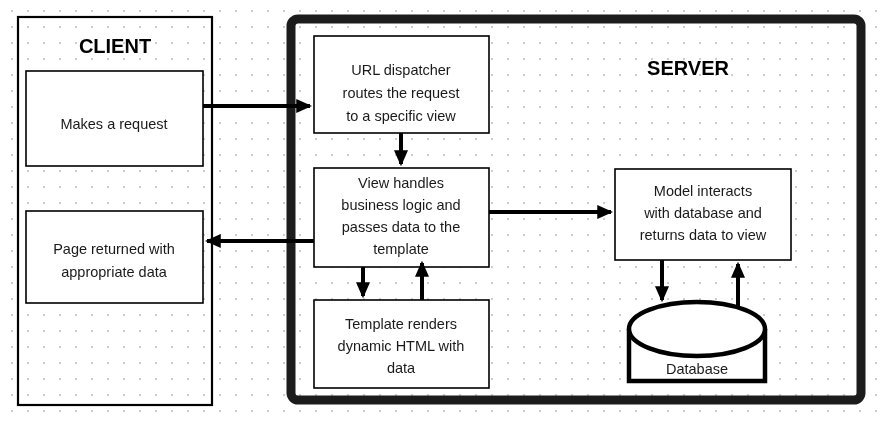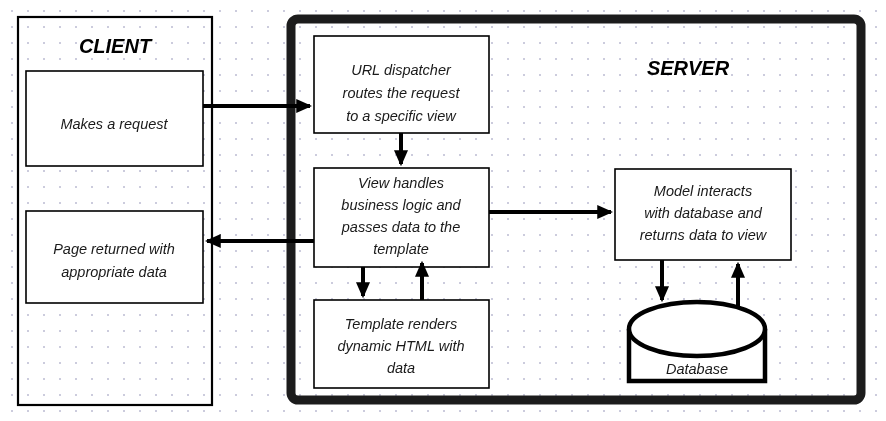--- a/index.html
+++ b/index.html
@@ -10,21 +10,20 @@
   #canvas {
     position: relative;
     width: 886px;
     height: 421px;
     background-color: #ffffff;
     background-image: radial-gradient(circle, #ccccdd 1px, transparent 1.2px);
     background-size: 16px 16px;
     background-position: 4px 3px;
     overflow: hidden;
     font-family: "Liberation Sans", sans-serif;
-    font-style: italic;
   }
   #diagram {
     position: absolute;
     left: 0;
     top: 0;
   }
   .node-text {
     font-family: "Liberation Sans", sans-serif;
     font-size: 14.5px;
     fill: #1a1a1a;

